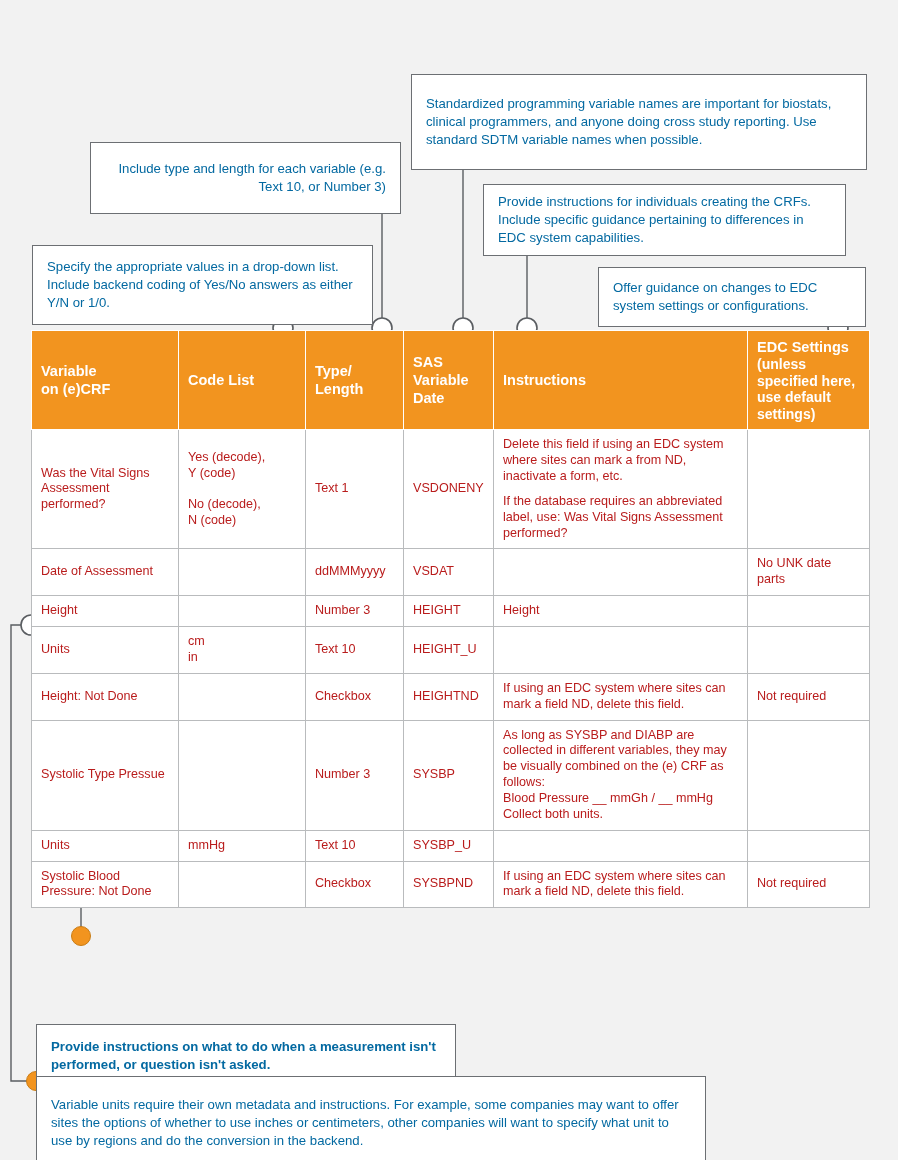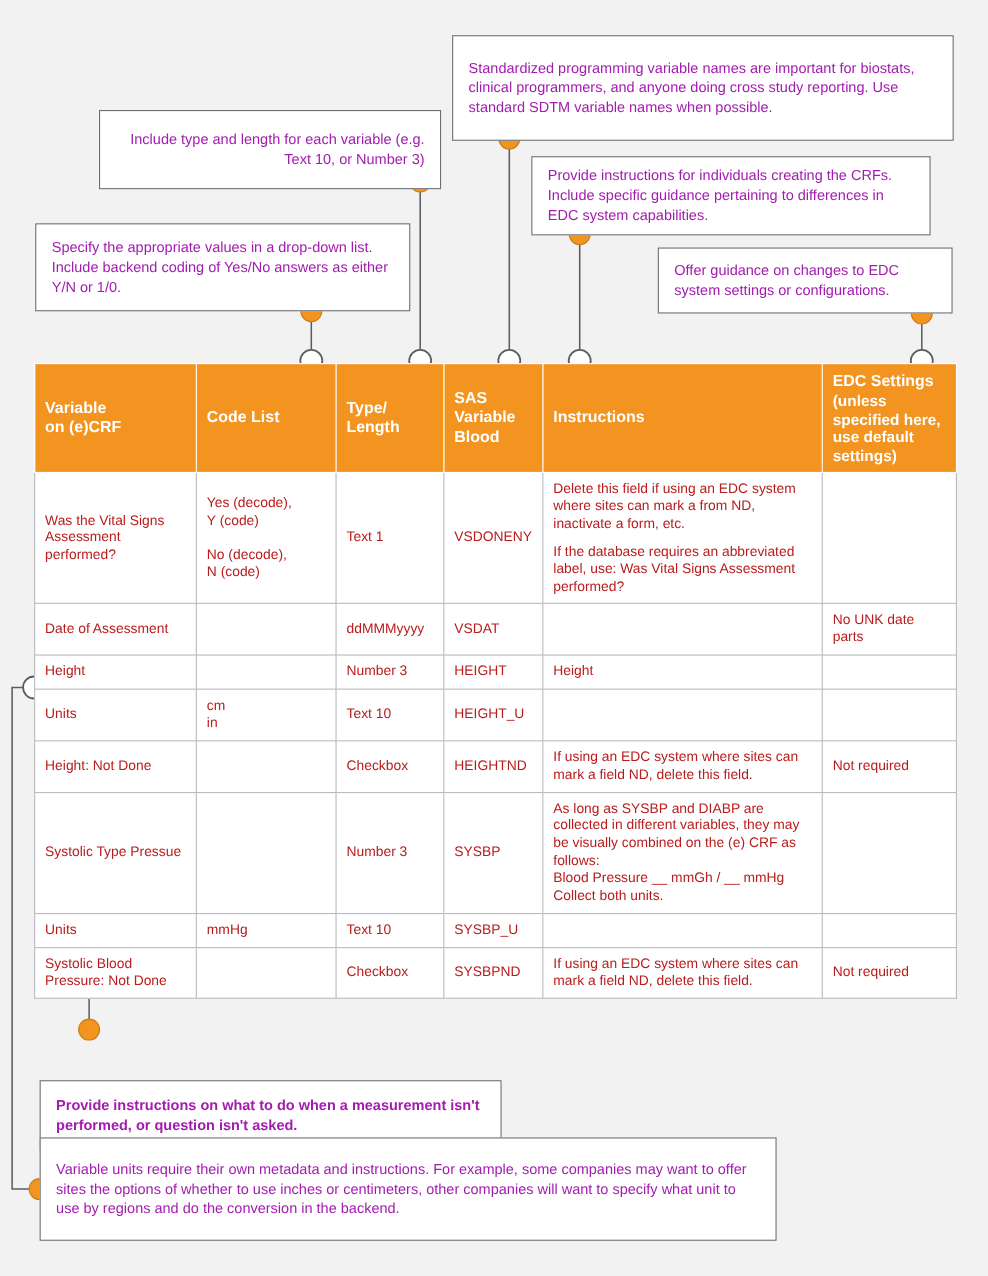--- a/index.html
+++ b/index.html
@@ -22,22 +22,23 @@
   
   .callout {
     position: absolute;
     background: #ffffff;
     border: 1px solid #6c6f73;
     display: flex;
     align-items: center;
     padding: 10px 14px;
     font-size: 13.2px;
     line-height: 1.34;
-    color: #a21caf;
+    color: #0369a1;
     z-index: 3;
+    margin-top: 42px;
   }
   .callout p { margin:0; }
   .callout.right-align { justify-content: center; text-align: right; }
 
   #c-type   { left: 90px;  top: 100px; width: 311px; height: 72px; }
   #c-sas    { left: 411px; top: 32px;  width: 456px; height: 96px; }
   #c-instr  { left: 483px; top: 142px; width: 363px; height: 72px; }
   #c-edc    { left: 598px; top: 225px; width: 268px; height: 60px; }
   #c-code   { left: 32px;  top: 203px; width: 341px; height: 80px; }
   #c-nd     { left: 36px;  top: 982px; width: 420px; height: 64px; font-weight: bold; }
@@ -174,21 +175,21 @@
     </colgroup>
     <thead>
       <tr>
         <th class="multi">Variable
 on (e)CRF</th>
         <th>Code List</th>
         <th class="multi">Type/
 Length</th>
         <th class="multi">SAS
 Variable
-Blood</th>
+Date</th>
         <th>Instructions</th>
         <th class="edc-head">
           <span>EDC Settings</span>
           <span class="sub">(unless specified here, use default settings)</span>
         </th>
       </tr>
     </thead>
     <tbody id="spec-body">
         <tr>
           <td class="multi">Was the Vital Signs Assessment performed?</td>

